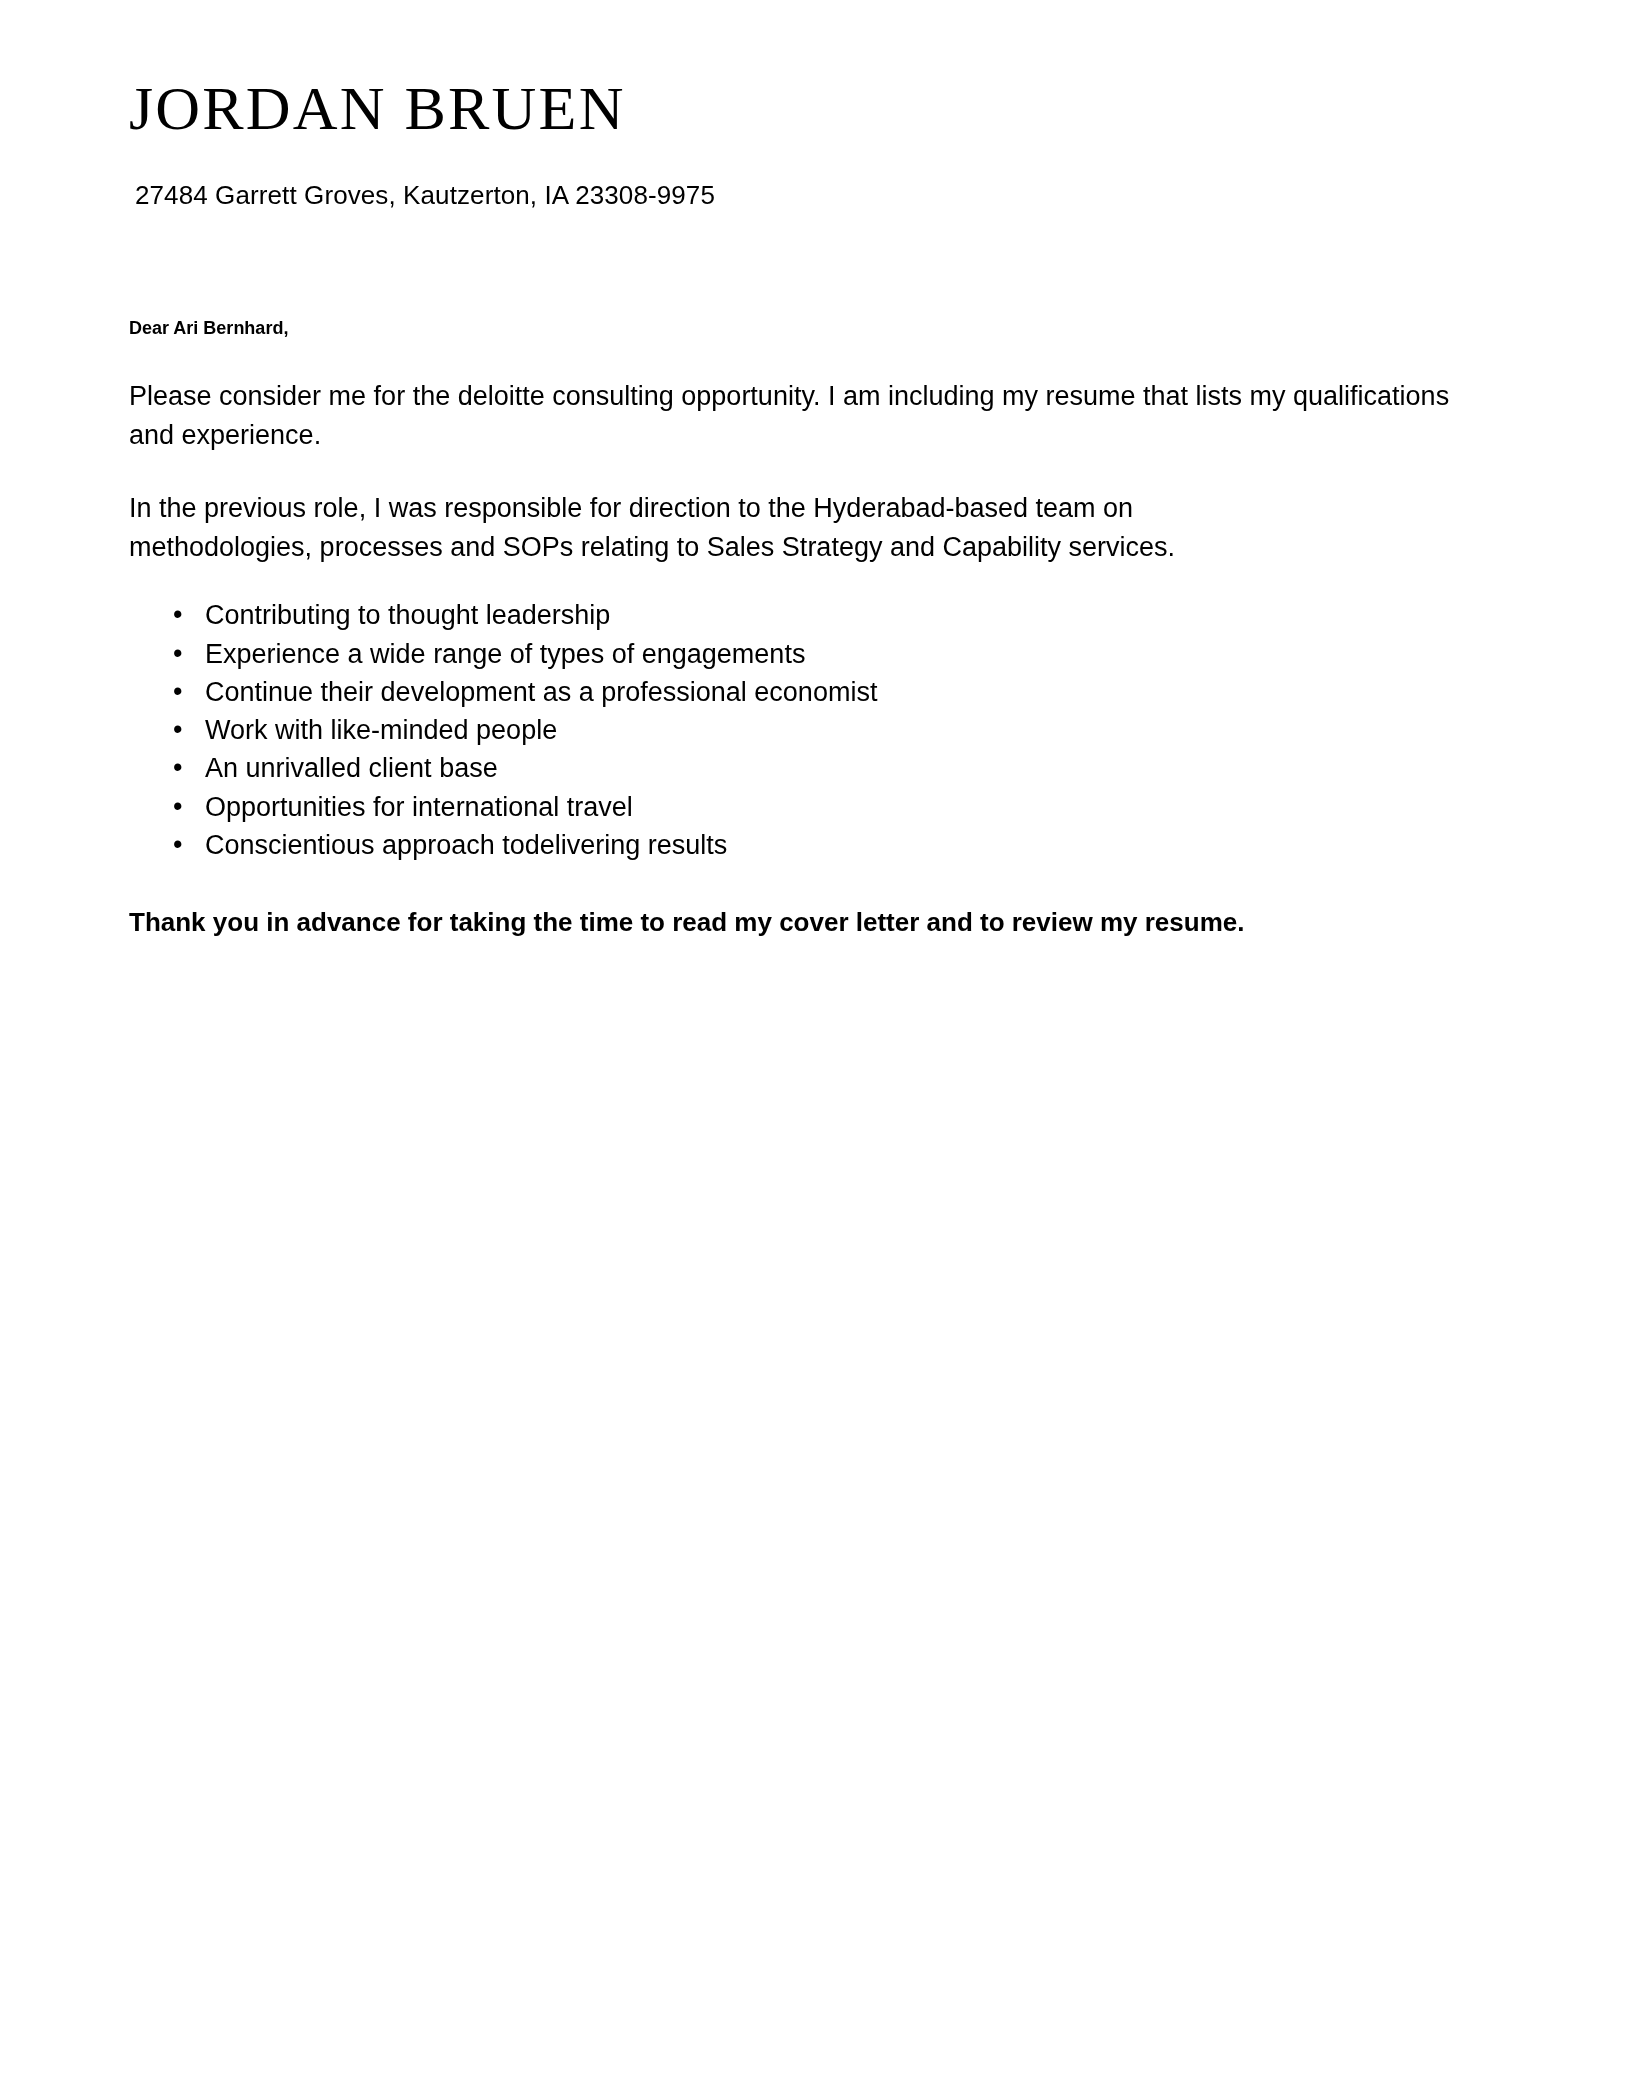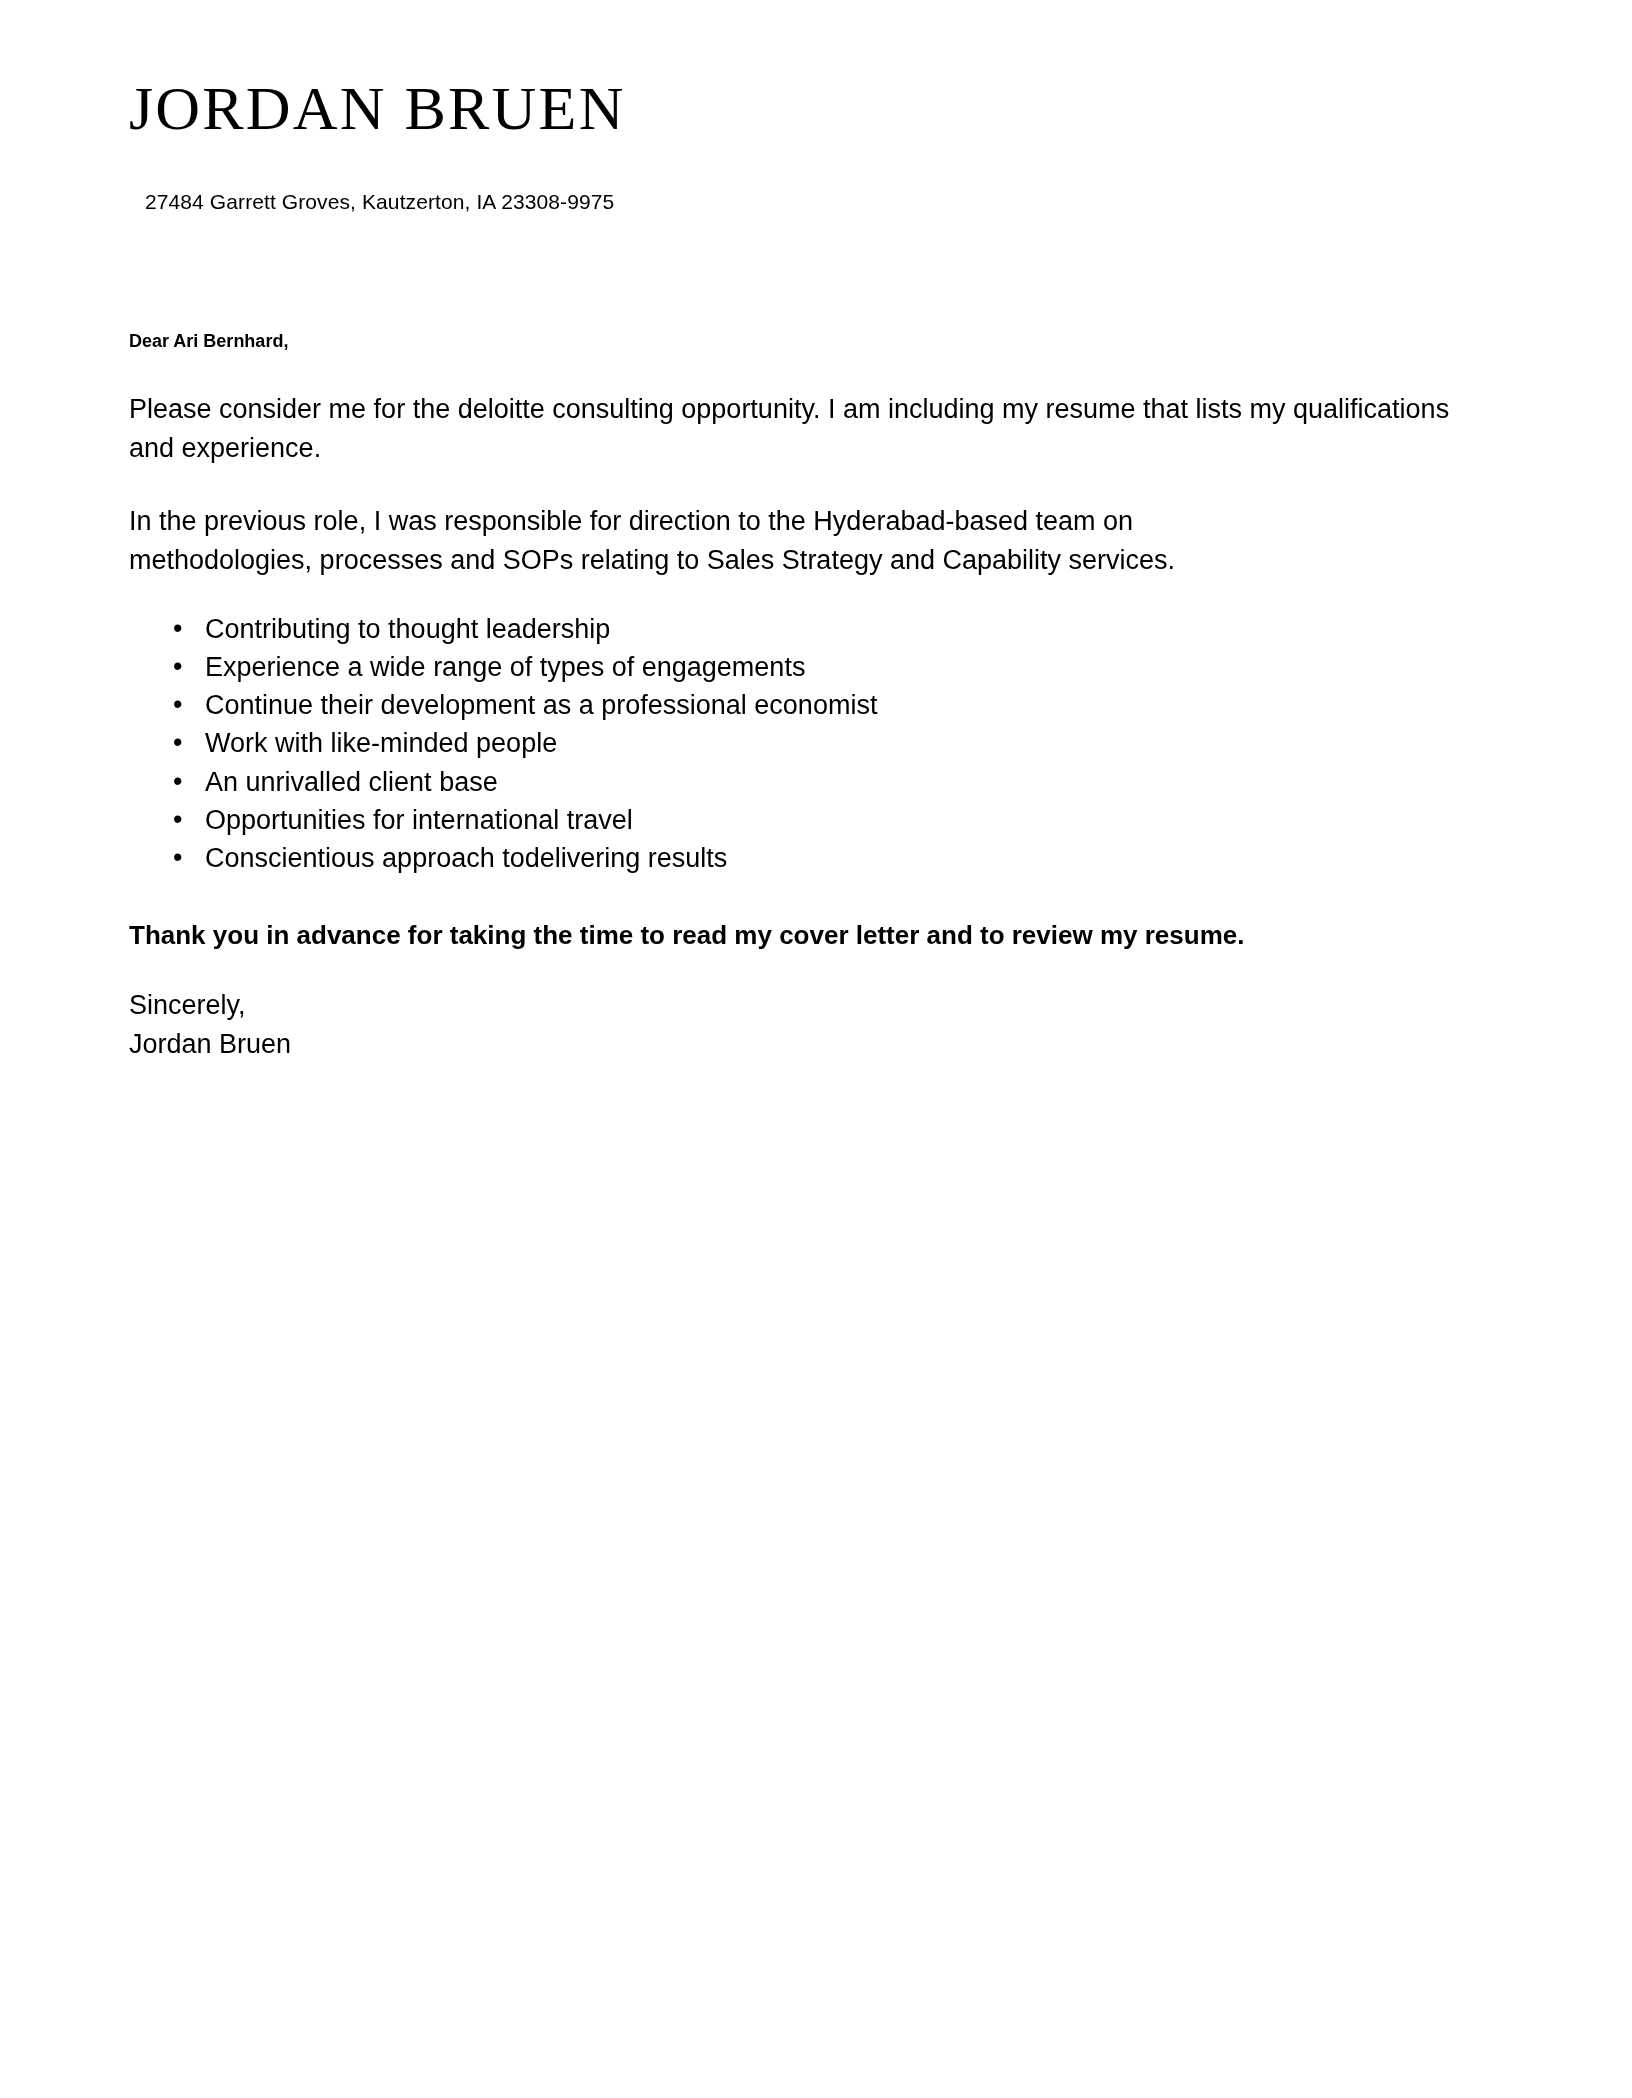--- a/index.html
+++ b/index.html
@@ -37,24 +37,24 @@
   .applicant-name {
     font-family: "Liberation Serif", "DejaVu Serif", serif;
     font-size: 62px;
     line-height: 1.12;
     font-weight: 400;
     letter-spacing: 2.2px;
     margin: 0;
     white-space: nowrap;
   }
   .applicant-address {
-    font-size: 21px;
+    font-size: 26px;
     line-height: 1.35;
     font-weight: 400;
-    margin: 16px;
+    margin: 6px;
     padding-top: 29px;
     letter-spacing: 0.1px;
   }
 
   
   .body-block {
     padding-top: 96px;
   }
   .salutation {
     font-size: 18px;
@@ -135,20 +135,16 @@
         <li>Experience a wide range of types of engagements</li>
         <li>Continue their development as a professional economist</li>
         <li>Work with like-minded people</li>
         <li>An unrivalled client base</li>
         <li>Opportunities for international travel</li>
         <li>Conscientious approach todelivering results</li>
       </ul>
 
       <p class="closing-thanks">Thank you in advance for taking the time to read my cover letter and to review my resume.</p>
 
-      <div class="signoff">
-        <span class="signoff-line">Sincerely,</span>
-        <span class="signoff-line">Jordan Bruen</span>
-      </div>
 
     </div>
   </div>
 </div>
 
 </body></html>

